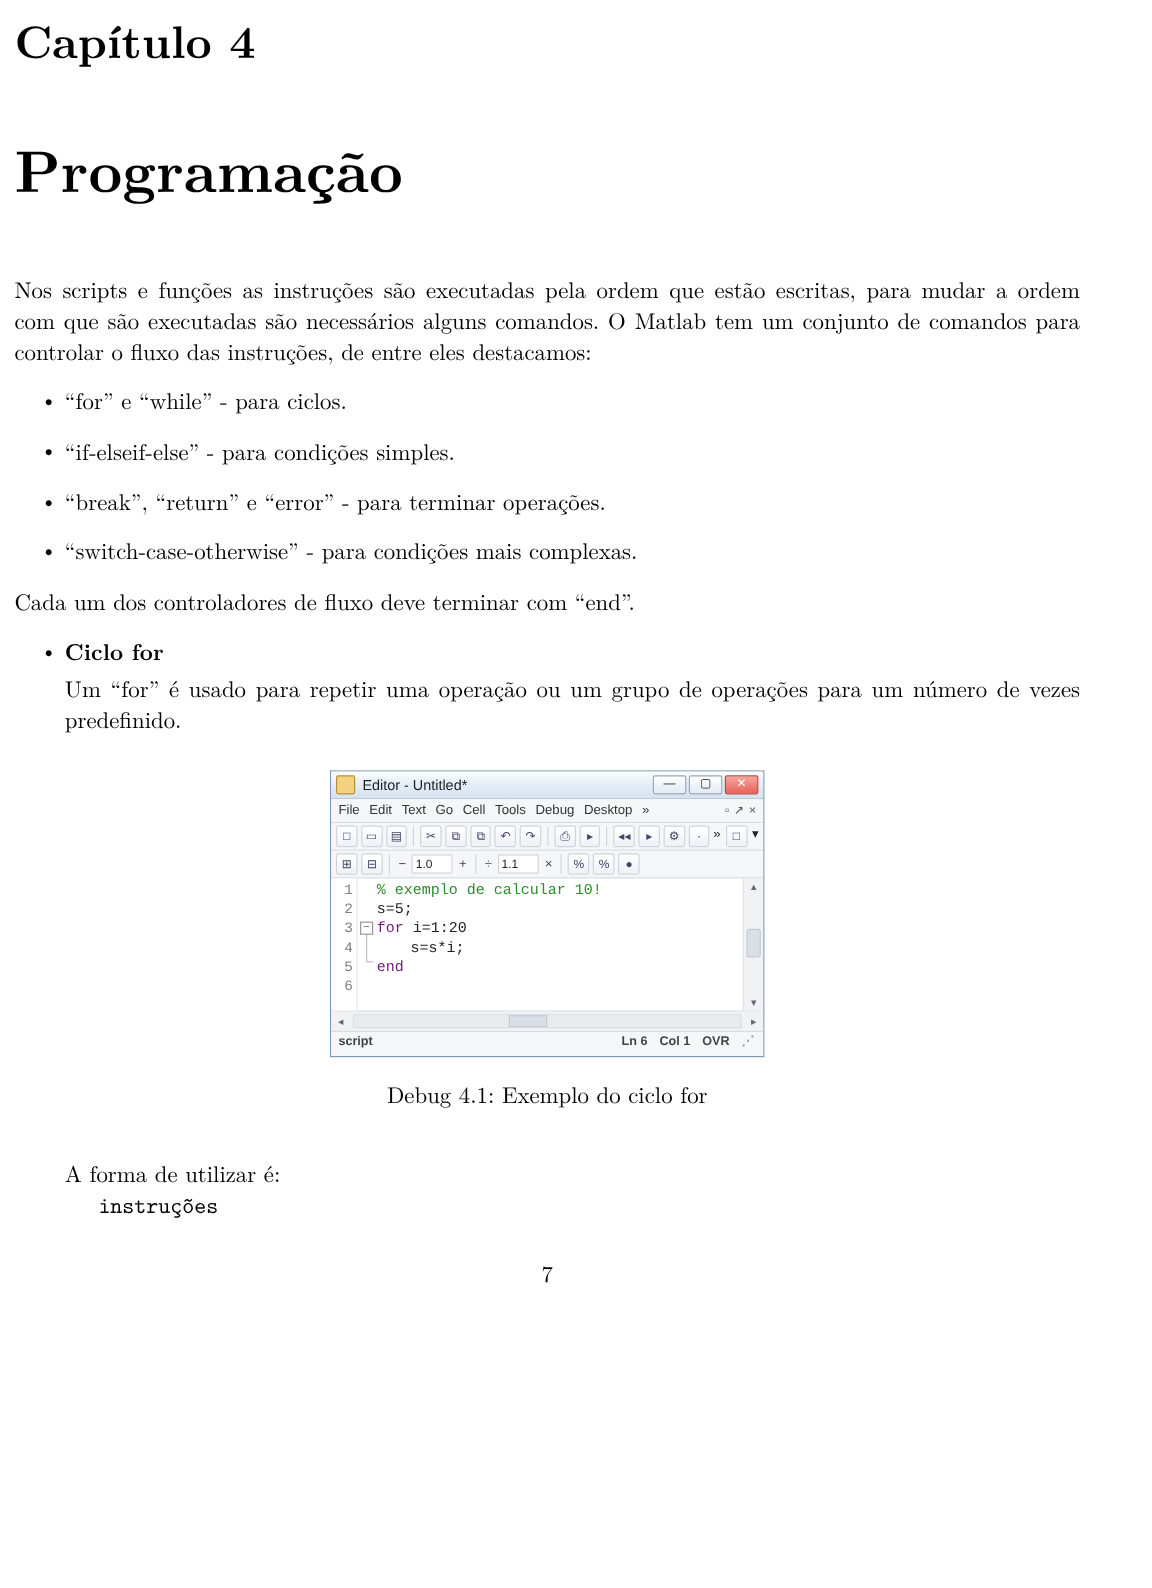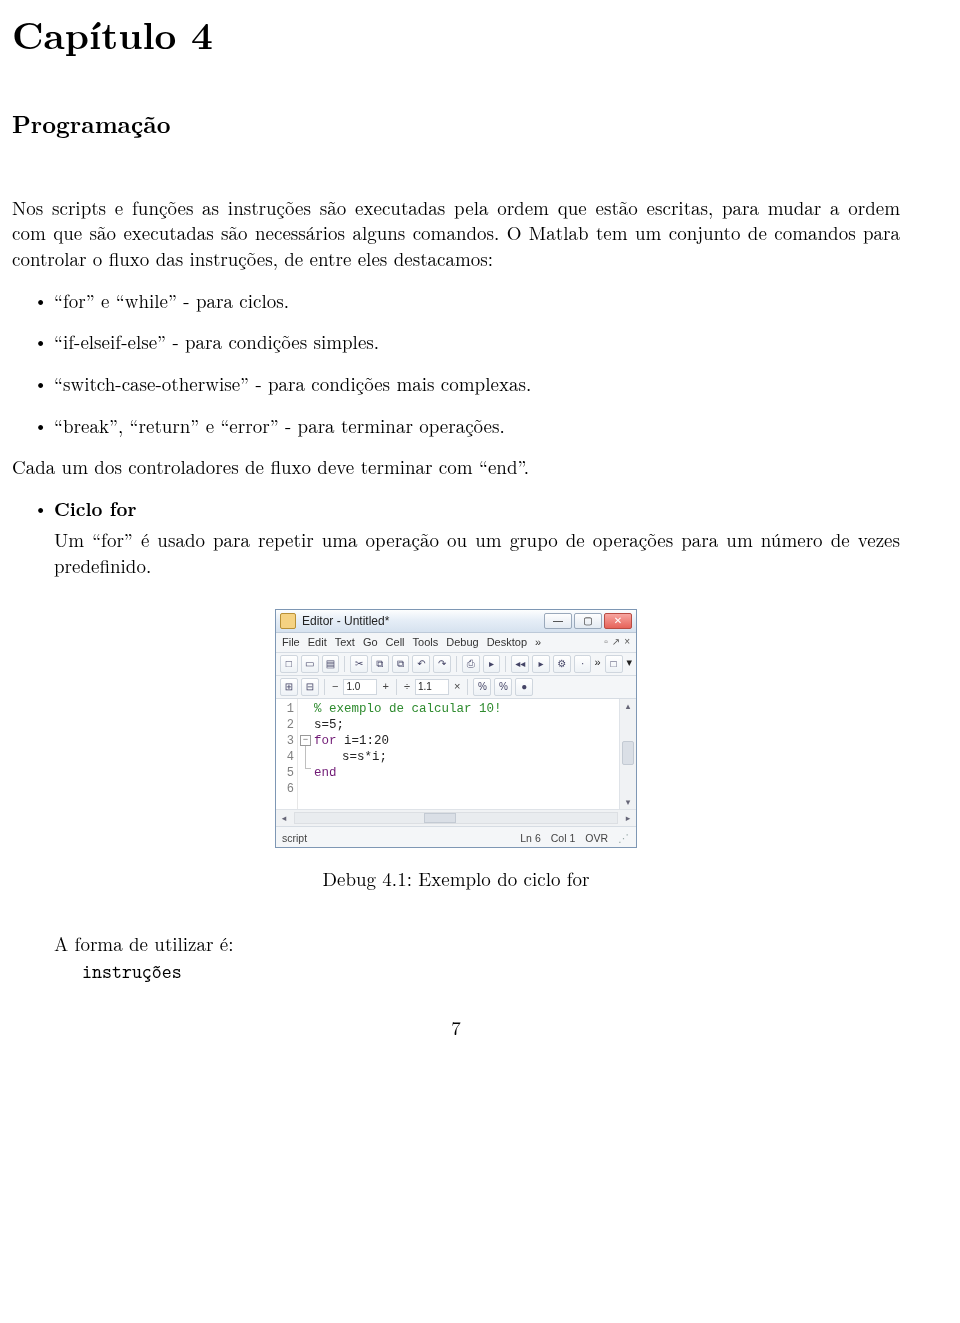--- a/index.html
+++ b/index.html
@@ -12,21 +12,21 @@
     width: 960px;
     padding: 8px 60px 20px 12px;
     box-sizing: border-box;
   }
   .chapter-label {
     font-size: 38px;
     font-weight: bold;
     margin: 0 0 48px 0;
   }
   .chapter-title {
-    font-size: 24px;
+    font-size: 49px;
     font-weight: bold;
     margin: 0 0 55px 0;
   }
   p.body {
     margin: 0 0 10px 0;
     text-align: justify;
   }
   ul.bullets {
     list-style: none;
     padding: 0;
@@ -61,21 +61,21 @@
   }
   .editor-titlebar {
     display: flex;
     align-items: center;
     justify-content: space-between;
     height: 22px;
     padding: 0 4px;
     background: linear-gradient(#fdfefe,#e6eef7 45%,#d6e2ef);
     border-bottom: 1px solid #bcc9d8;
   }
-  .editor-titlebar .left { display: flex; align-items: flex-end; gap: 6px; }
+  .editor-titlebar .left { display: flex; align-items: flex-start; gap: 6px; }
   .editor-titlebar .icon {
     width: 14px; height: 14px; background:#f5d282; border:1px solid #b89036; border-radius:2px;
   }
   .editor-titlebar .title { font-size: 12px; color:#222; }
   .win-btns { display:flex; gap:2px; }
   .win-btn {
     width: 26px; height: 14px; border:1px solid #9aa9bb; border-radius:2px;
     background: linear-gradient(#fefefe,#e3eaf2); display:flex; align-items:center; justify-content:center;
     font-size:10px; line-height:1;
   }
@@ -156,25 +156,25 @@
   .vscroll .track { flex:1; position:relative; width:100%; }
   .vscroll .thumb { position:absolute; left:2px; right:2px; top:28px; height:22px; background:#dadfe6; border:1px solid #c3cad3; border-radius:2px;}
   .hscroll {
     display:flex; align-items:center; height:16px;
     background:#f0f2f4; border-top:1px solid #dfe3e8;
   }
   .hscroll .arrow { width:16px; text-align:center; font-size:9px; color:#667; }
   .hscroll .track { flex:1; height:10px; margin:0 2px; background:#e9ecef; border:1px solid #dcdfe3; position:relative; }
   .hscroll .thumb { position:absolute; left:40%; top:0; bottom:0; width:30px; background:#dadfe6; border:1px solid #c3cad3; }
   .editor-status {
-    display:flex; justify-content:space-between; align-items:flex-end;
+    display:flex; justify-content:space-between; align-items:flex-start;
     padding: 1px 6px; height:18px;
     background:#f4f6f8;
     border-top:1px solid #d6dce3;
-    font-size:10.5px; color:#444;
+    font-size:10.5px; color:#444;font-weight:bold;
   }
   .editor-status .right { display:flex; gap:10px; }
   .resize-grip { width:12px; height:12px; color:#9aa; font-size:11px; }
 
   .fig-caption {
     text-align:center;
     margin: 18px 0 40px 0;
     font-size: 19px;
   }
   .indent-block { margin-left: 42px; }
@@ -187,22 +187,22 @@
 <body>
 
 <h1 class="chapter-label">Capítulo 4</h1>
 <h1 class="chapter-title">Programação</h1>
 
 <p class="body">Nos scripts e funções as instruções são executadas pela ordem que estão escritas, para mudar a ordem com que são executadas são necessários alguns comandos. O Matlab tem um conjunto de comandos para controlar o fluxo das instruções, de entre eles destacamos:</p>
 
 <ul class="bullets">
   <li>“for” e “while” - para ciclos.</li>
   <li>“if-elseif-else” - para condições simples.</li>
+  <li>“break”, “return” e “error” - para terminar operações.</li>
   <li>“switch-case-otherwise” - para condições mais complexas.</li>
-  <li>“break”, “return” e “error” - para terminar operações.</li>
 </ul>
 
 <p class="body">Cada um dos controladores de fluxo deve terminar com “end”.</p>
 
 <ul class="bullets">
   <li>
     <span class="bold">Ciclo for</span>
     <div class="" style="margin-top:6px; text-align:justify;">Um “for” é usado para repetir uma operação ou um grupo de operações para um número de vezes predefinido.</div>
   </li>
 </ul>

